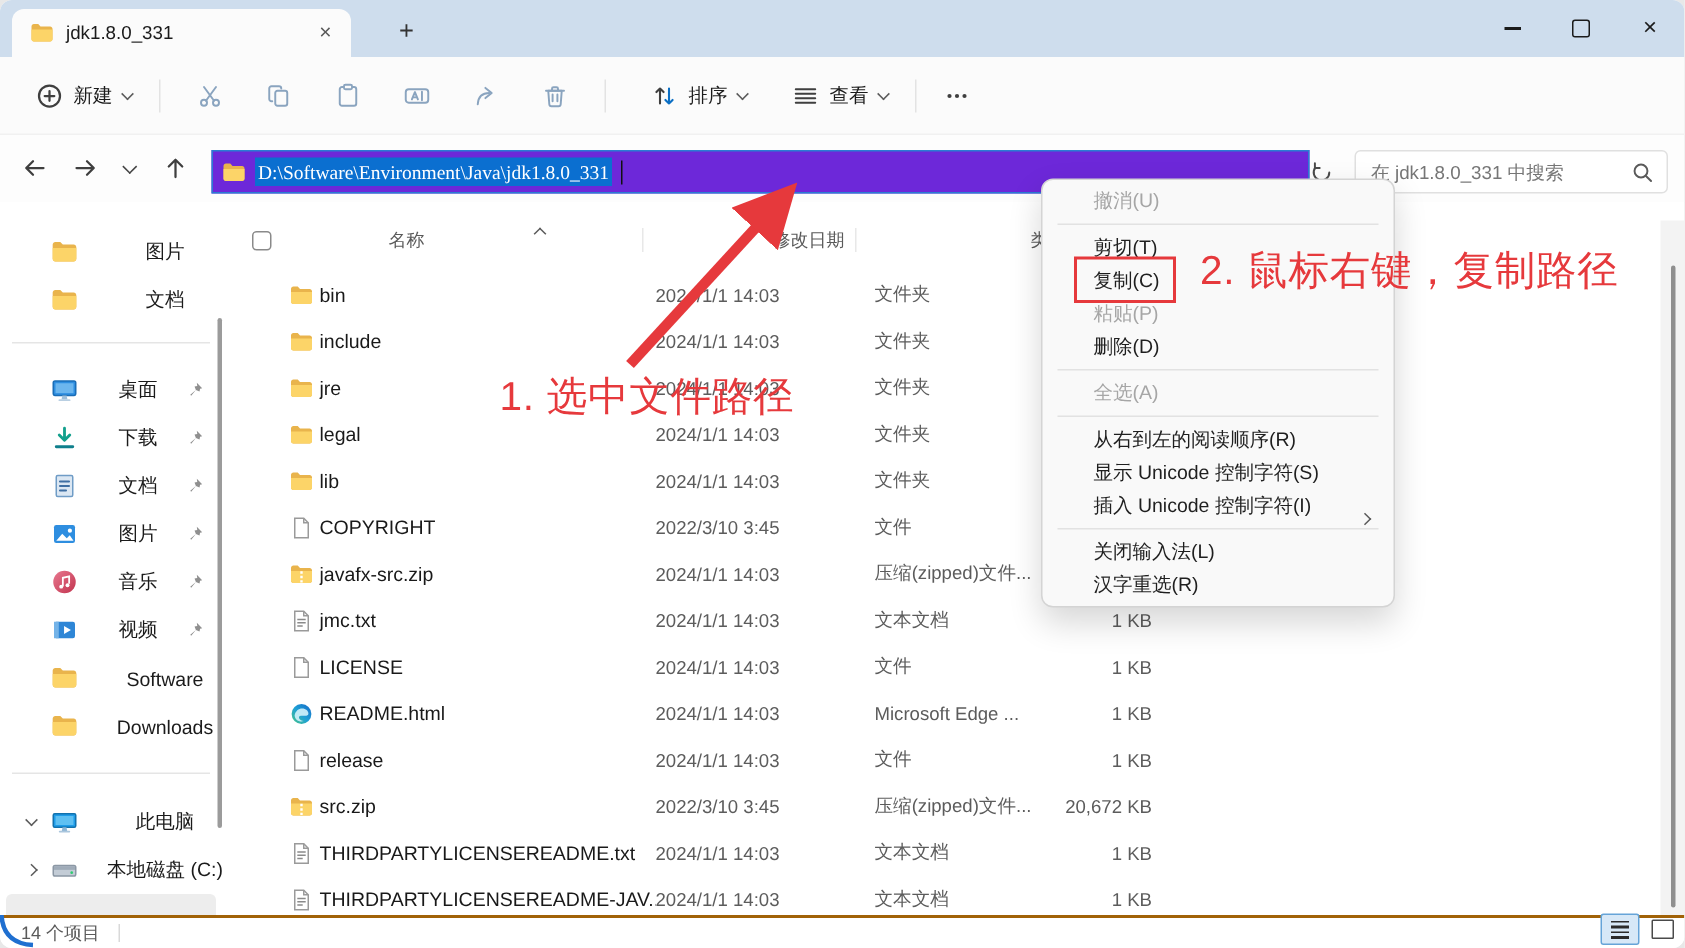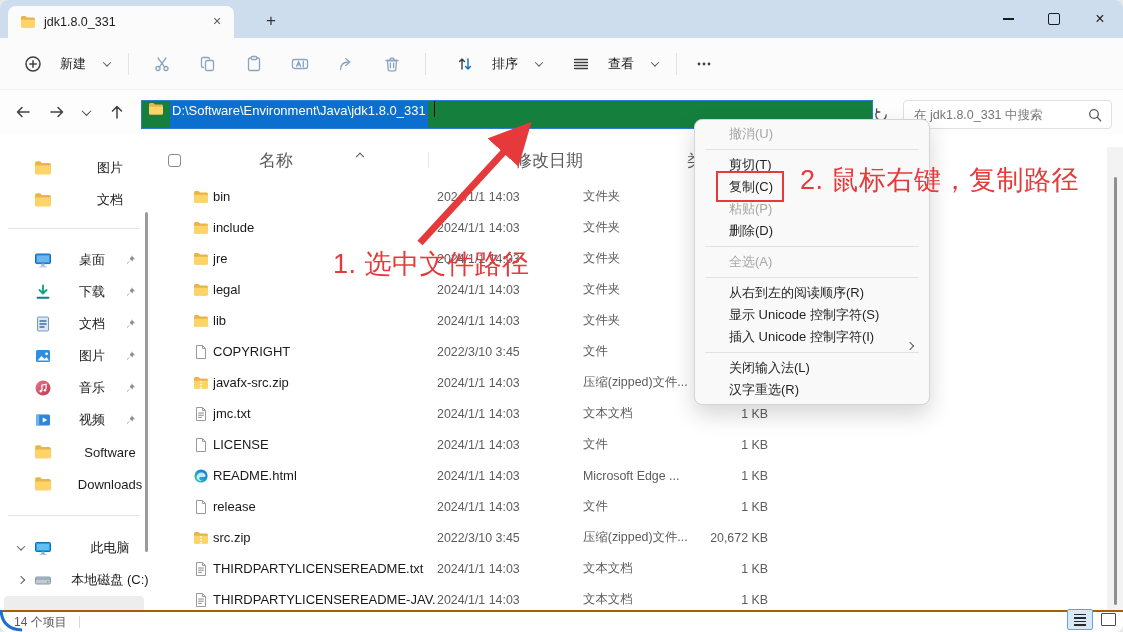--- a/index.html
+++ b/index.html
@@ -15,37 +15,37 @@
   .newtab{position:absolute;left:258px;top:9px;width:26px;height:26px;text-align:center;line-height:24px;
     font-size:17px;color:#333;border-radius:4px;}
   .wctrl{position:absolute;right:0;top:0;height:38px;display:flex;}
   .wbtn{width:46px;height:38px;display:flex;align-items:center;justify-content:center;color:#1b1b1b;}
   .min-glyph{width:11px;height:1.4px;background:#1b1b1b;}
   .max-glyph{width:10px;height:10px;border:1.2px solid #1b1b1b;border-radius:2px;}
   .close-glyph{font-size:16px;line-height:16px;}
   
   .toolbar{position:absolute;top:38px;left:0;right:0;height:52px;background:#fbfbfb;display:flex;
     align-items:center;padding-left:16px;box-sizing:border-box;border-bottom:1px solid #f1f1f1;}
-  .tbtn{display:flex;align-items:center;gap:18px;padding:6px 8px;border-radius:4px;font-size:13px;color:#1b1b1b;white-space:nowrap;}
+  .tbtn{display:flex;align-items:center;gap:7px;padding:6px 8px;border-radius:4px;font-size:13px;color:#1b1b1b;white-space:nowrap;}
   .tsep{width:1px;height:22px;background:#e3e3e3;margin:0 10px;}
   .icbtn{width:46px;display:flex;justify-content:center;padding:6px 0;}
   .ic{display:inline-flex;width:18px;height:18px;}
   .ic svg{width:100%;height:100%;display:block;}
   .ic.sm{width:16px;height:16px;}
   .ic.xs{width:12px;height:12px;}
   .chev{display:inline-block;width:5px;height:5px;border-right:1.3px solid #5a5a5a;border-bottom:1.3px solid #5a5a5a;}
   .chev.down{transform:rotate(45deg) translate(-1px,-1px);}
   .chev.right{transform:rotate(-45deg);}
   .chev.up{transform:rotate(-135deg) translate(-2px,-2px);}
   .chev.big{width:6px;height:6px;border-color:#444;}
   
   .addr{position:absolute;top:90px;left:0;right:0;height:45px;background:#fdfdfd;}
   .navbtn{position:absolute;top:7px;width:30px;height:30px;display:flex;align-items:center;justify-content:center;border-radius:4px;}
-  .abar{position:absolute;left:141px;top:10px;width:718px;height:27px;background:#15803d;
-    border:1.6px solid #2b7cd3;display:flex;padding:0 6px;gap:6px;box-sizing:content-box;}
+  .abar{position:absolute;left:141px;top:10px;width:718px;height:27px;background:#6d28d9;
+    border:1.6px solid #2b7cd3;display:flex;align-items:center;padding:0 6px;gap:6px;box-sizing:content-box;font-family:Liberation Serif, serif;}
   .apath{background:#0b6fd0;color:#fff;font-size:13px;padding:1.5px 2px;white-space:nowrap;}
   .acursor{width:1.3px;height:16px;background:#111;}
   .refresh{position:absolute;left:866px;top:10px;width:30px;height:29px;display:flex;align-items:center;justify-content:center;}
   .search{position:absolute;left:903px;top:10px;width:209px;height:29px;border:1px solid #e0e0e0;border-radius:4px;
     background:#fff;display:flex;align-items:center;box-sizing:border-box;}
   .search input{border:0;outline:0;flex:1;min-width:0;font-size:12.5px;padding:0 4px 0 10px;color:#333;
     font-family:inherit;background:transparent;}
   .search input::placeholder{color:#767676;opacity:1;}
   .search .ic{margin-right:8px;flex:none;}
   
@@ -58,21 +58,21 @@
   .sb-item .ic{flex:none;}
   .sb-item .lbl{flex:1;padding-left:8px;overflow:hidden;}
   .sb-item .pin{margin-right:24px;flex:none;}
   .sb-divider{height:1px;background:#e5e5e5;margin:12px 20px 15px 8px;}
   .sb-divider.m2{margin:15px 20px 16px 8px;}
   .sb-partial{height:32px;background:#ededed;border-radius:4px;margin:0 16px 0 4px;}
   .sb-scroll{position:absolute;right:12px;top:77px;width:3px;height:340px;background:#9b9b9b;border-radius:2px;}
   
   .main{position:absolute;left:160px;top:0;right:0;bottom:0;}
   .fheader{position:absolute;top:12px;left:0;height:26px;display:grid;
-    grid-template-columns:24px 20px 233px 146px 117px 68px;align-items:center;font-size:17px;color:#5a5a5a;gap:26px;}
+    grid-template-columns:24px 20px 233px 146px 117px 68px;align-items:center;font-size:12px;color:#5a5a5a;gap:26px;}
   .cbx{width:13px;height:13px;border:1.4px solid #8a8a8a;border-radius:3px;background:#fff;box-sizing:border-box;}
   .hname{position:relative;padding-left:3px;}
   .sortcaret{position:absolute;left:101px;top:-7px;}
   .hdiv{position:absolute;top:5px;width:1px;height:16px;background:#e8e8e8;}
   .frows{position:absolute;top:46px;left:0;width:640px;bottom:0;overflow:hidden;}
   .frow{height:31px;display:grid;grid-template-columns:33px 20px 224px 146px 117px 68px;align-items:center;}
   .frow .ficon{display:flex;}
   .frow .fname{font-size:13px;color:#191919;white-space:nowrap;overflow:hidden;}
   .frow .fmeta{font-size:12.4px;color:#5c5c5c;white-space:nowrap;}
   .frow .fsize{text-align:right;}

